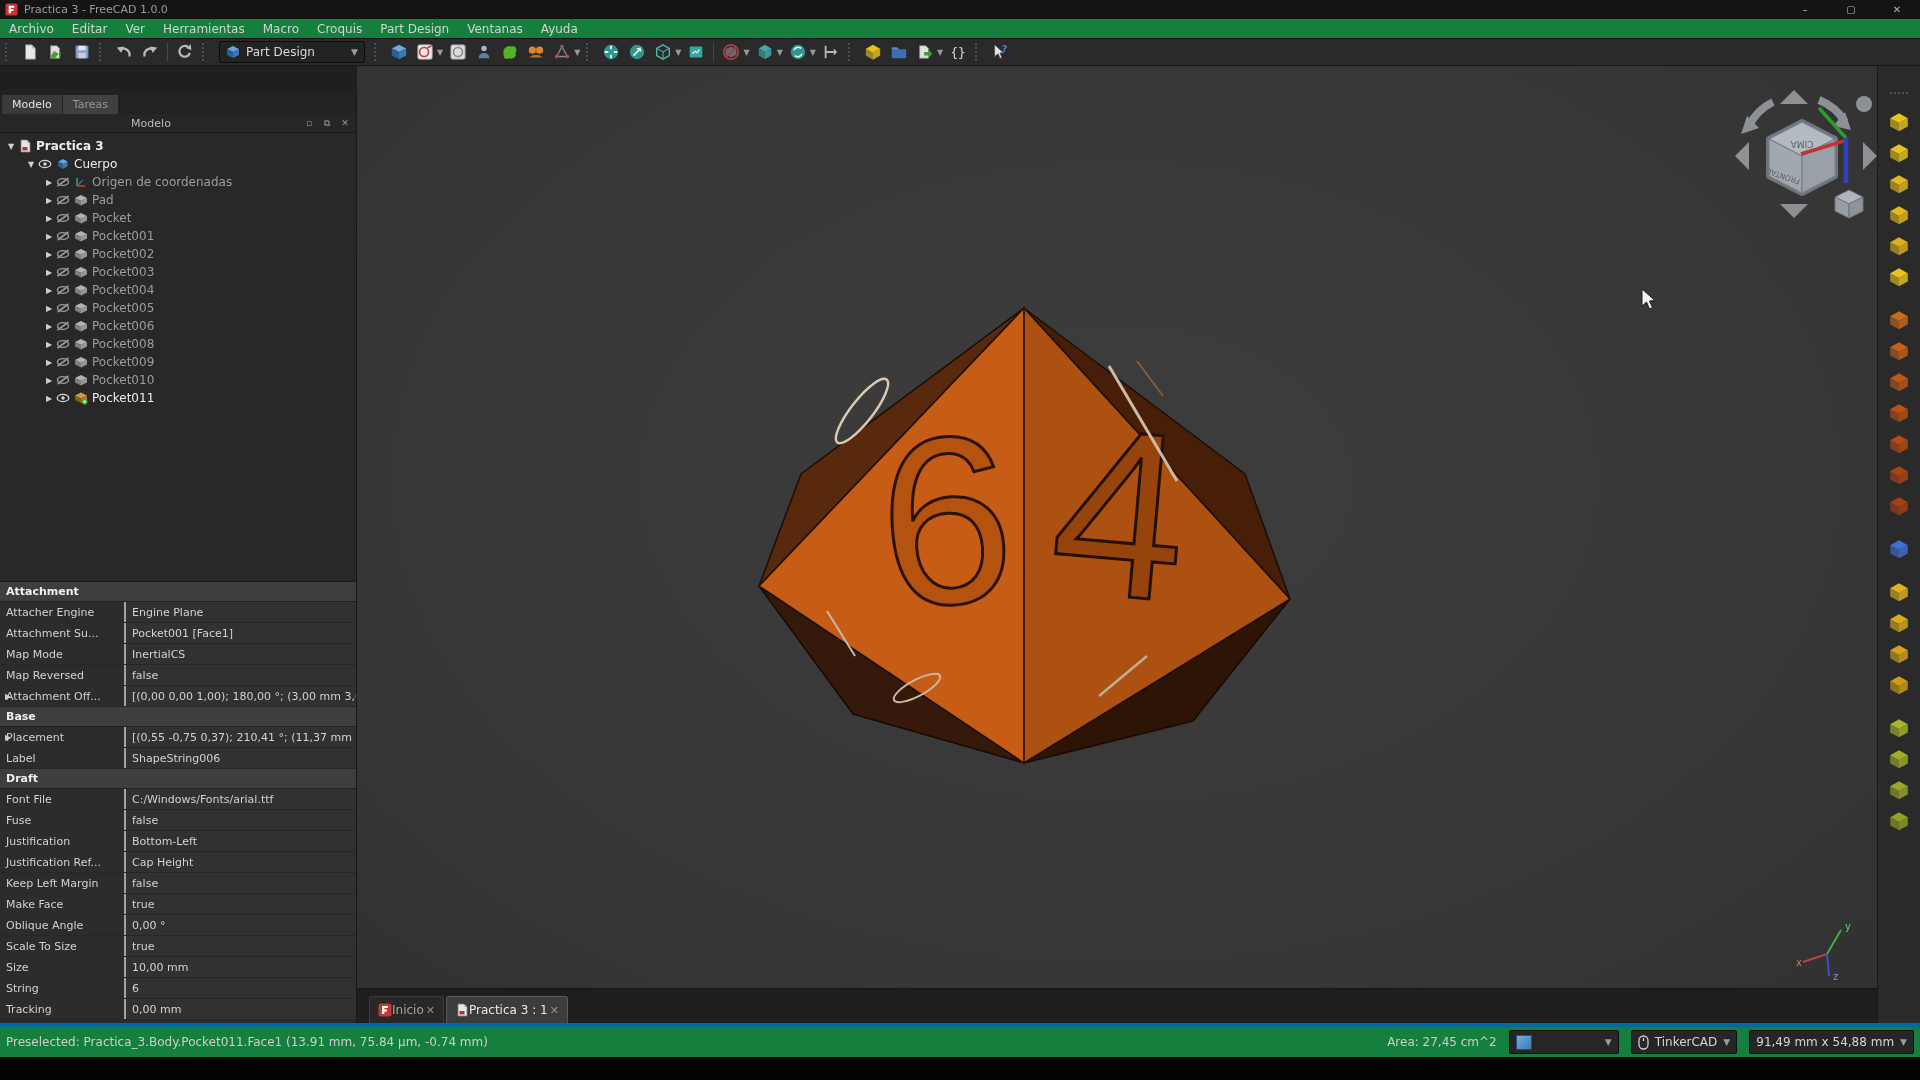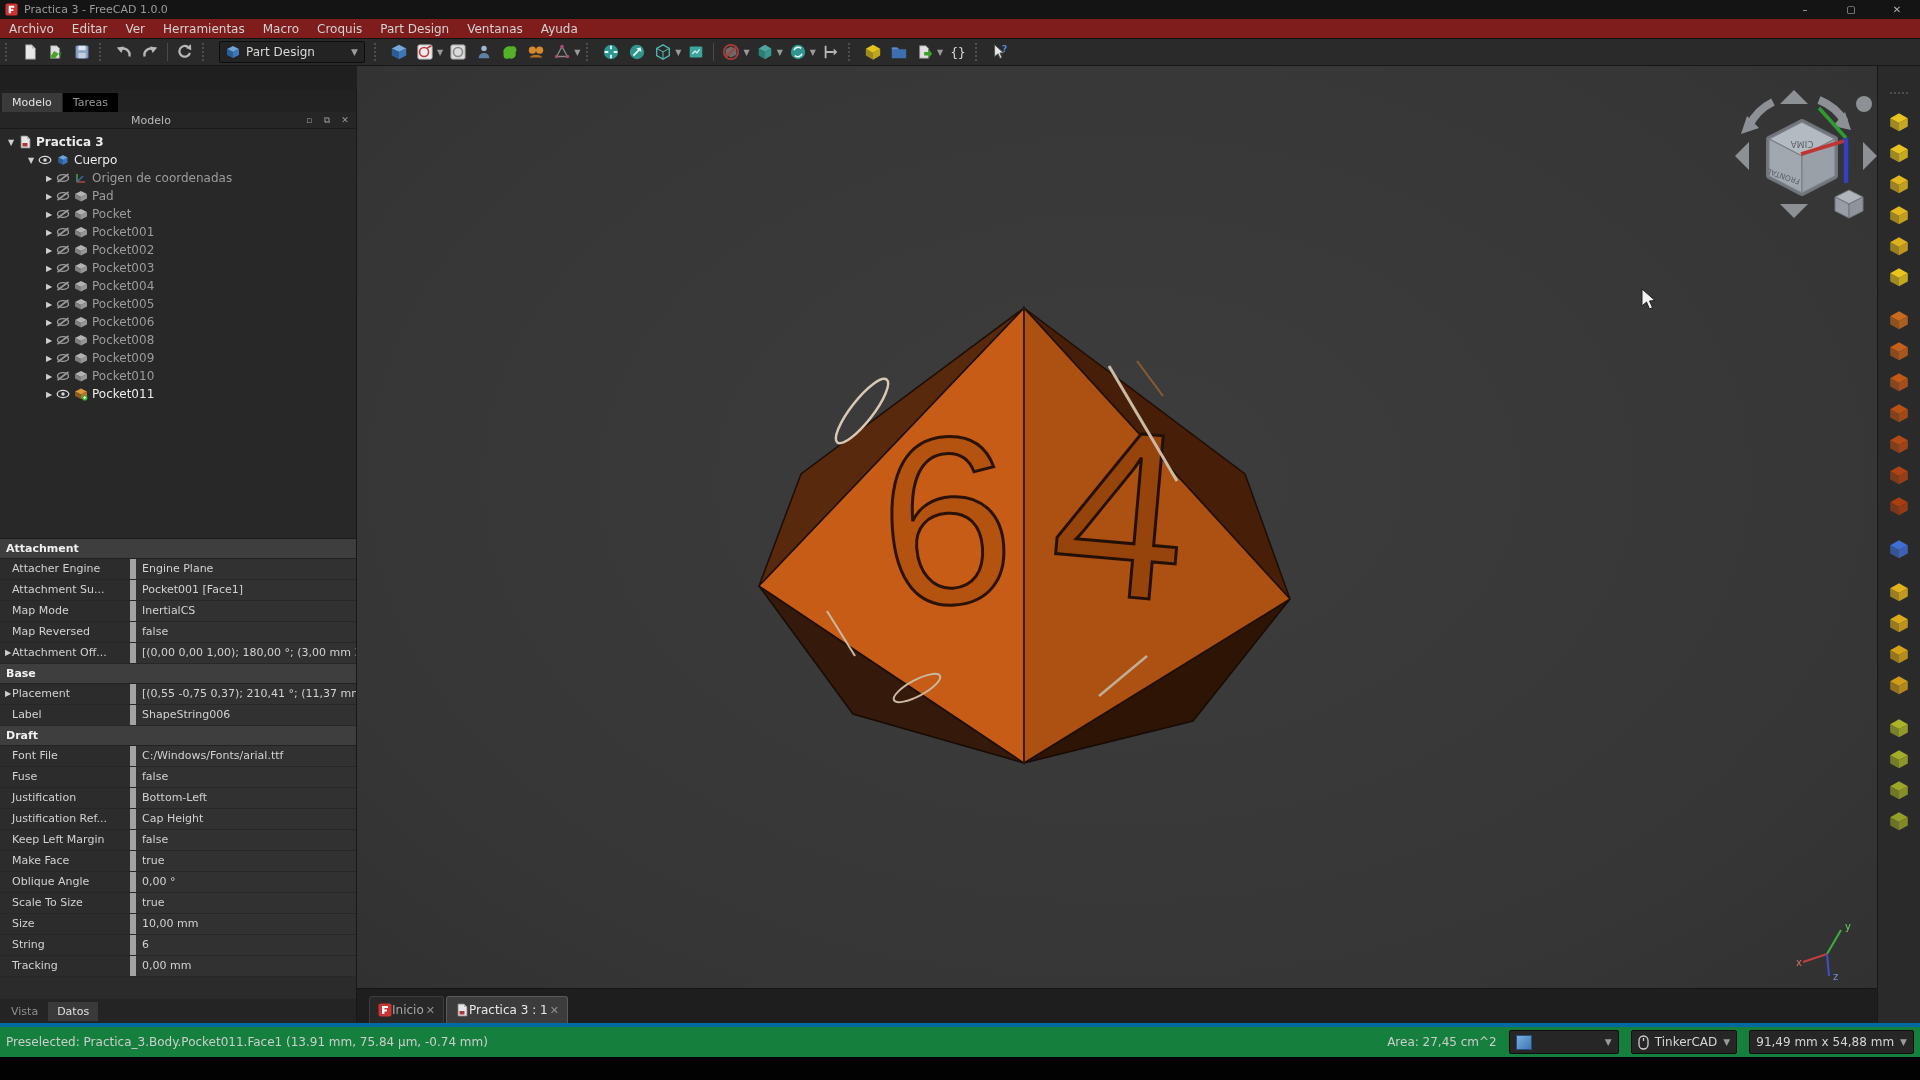--- a/index.html
+++ b/index.html
@@ -2,54 +2,54 @@
 <html><head>
 <meta charset="utf-8">
 <style>
   html,body{margin:0;padding:0;width:1920px;height:1080px;overflow:hidden;
     background:#000;font-family:"DejaVu Sans","Liberation Sans",sans-serif;
     -webkit-font-smoothing:antialiased;}
   .titlebar{height:19px;background:#141414;display:flex;align-items:center;color:#9b9b9b;font-size:11px;}
   .titlebar .appicon{width:13px;height:13px;margin:0 6px 0 5px;}
   .wincontrols{margin-left:auto;display:flex;height:19px;}
   .winbtn{width:46px;display:flex;align-items:center;justify-content:center;color:#b5b5b5;font-size:10px;}
-  .menubar{height:19px;background:#7f1d1d;display:flex;align-items:center;color:#d2d2d2;font-size:12px;border-bottom:1px solid #121212;}
+  .menubar{height:19px;background:#15803d;display:flex;align-items:center;color:#d2d2d2;font-size:12px;border-bottom:1px solid #121212;}
   .menuitem{padding:0 9px;height:100%;display:flex;align-items:center;}
   .toolbar{height:26px;background:#2a2a2a;display:flex;align-items:center;border-bottom:1px solid #171717;gap:2px;padding-left:2px;}
   .tbgrip{width:6px;height:18px;border-left:2px dotted #4e4e4e;margin:0 3px;}
   .tbsep{width:1px;height:18px;background:#4a4a4a;margin:0 3px;}
   .tbtn{width:24px;height:24px;display:flex;align-items:center;justify-content:center;border-radius:2px;}
   .tbtn svg{width:18px;height:18px;}
   .dd{color:#9a9a9a;font-size:8px;margin:0 1px 0 -2px;}
   .combo{height:20px;background:#232323;border:1px solid #0c0c0c;border-radius:2px;display:flex;align-items:center;
     color:#d8d8d8;font-size:12px;padding:0 6px;gap:6px;margin:0 4px;}
   .combo .carrow{color:#9a9a9a;font-size:9px;margin-left:auto;}
   .main{display:flex;height:957px;background:#1f1f1f;}
   
   .dock{width:356px;background:#2b2b2b;display:flex;flex-direction:column;border-right:1px solid #181818;margin-top:24px;}
   .docktabs{height:24px;display:flex;align-items:flex-end;background:#222;padding-left:2px;gap:1px;}
-  .docktab{font-size:11px;color:#969696;padding:3px 10px;background:#000000;}
+  .docktab{font-size:11px;color:#969696;padding:3px 10px;background:#404040;}
   .docktab.active{background:#3a3a3a;color:#e2e2e2;}
   .panelheader{height:18px;background:#262626;display:flex;align-items:center;color:#b9b9b9;font-size:11px;border-bottom:1px solid #1a1a1a;}
   .panelheader .ph-title{flex:1;text-align:center;}
   .phbtn{width:14px;height:12px;margin-right:4px;display:flex;align-items:center;justify-content:center;color:#9a9a9a;font-size:9px;}
   .tree{height:444px;background:#282828;overflow:hidden;padding-top:4px;}
   .trow{height:18px;display:flex;align-items:center;font-size:12px;color:#9c9c9c;white-space:nowrap;}
   .trow .exp{width:10px;font-size:8px;color:#cfcfcf;text-align:center;margin-right:2px;}
   .trow svg{width:14px;height:14px;margin-right:4px;flex:0 0 auto;}
   .trow .lbl{overflow:hidden;}
   .trow.bright{color:#ececec;}
   .trow.bold{font-weight:bold;}
   .ind1{padding-left:6px;}.ind2{padding-left:26px;}.ind3{padding-left:44px;}
   
   .props{background:#2e2e2e;font-size:11px;color:#d2d2d2;border-top:1px solid #1a1a1a;}
   .pgroup{height:19px;background:#3e3e3e;display:flex;align-items:center;font-weight:bold;color:#f0f0f0;
     padding-left:6px;border-bottom:1px solid #222;text-align:center;}
   .prow{height:20px;display:flex;border-bottom:1px solid #272727;}
-  .plabel{width:118px;display:flex;align-items:center;padding-left:12px;background:#2c2c2c;border-right:6px solid #a3a3a3;
+  .plabel{width:118px;display:flex;align-items:center;padding-left:6px;background:#2c2c2c;border-right:2px solid #a3a3a3;
     white-space:nowrap;overflow:hidden;position:relative;}
   .plabel .pexp{position:absolute;left:5px;font-size:8px;color:#cfcfcf;}
   .pvalue{flex:1;display:flex;align-items:center;padding-left:6px;background:#313131;white-space:nowrap;overflow:hidden;}
   .dockbottom{margin-top:auto;height:51px;display:flex;flex-direction:column;}
   .vdtabs{margin-top:auto;height:24px;display:flex;align-items:center;padding-left:2px;gap:1px;background:#242424;}
   .vdtab{font-size:11px;color:#8f8f8f;padding:3px 9px;}
   .vdtab.active{background:#3a3a3a;color:#e0e0e0;}
   
   .center{display:flex;flex-direction:column;flex:1;}
   .viewport{position:relative;width:1520px;height:923px;background:radial-gradient(ellipse at 50% 45%, #3d3d3d 0%, #363636 75%, #313131 100%);}
@@ -586,26 +586,20 @@
       <div class="prow">
         <div class="plabel">String</div>
         <div class="pvalue">6</div>
       </div>
       <div class="prow">
         <div class="plabel">Tracking</div>
         <div class="pvalue">0,00 mm</div>
       </div>
     </div>
 
-    <div class="dockbottom">
-      <div class="vdtabs">
-        <div class="vdtab">Vista</div>
-        <div class="vdtab active">Datos</div>
-      </div>
-    </div>
   </div>
 
   <div class="center">
     <div class="viewport">
 
       <svg class="octa" width="1520" height="923" viewBox="0 0 1520 923">
 
         <polygon points="402,520 496,648 667,697" fill="#35190a" stroke="#170b03" stroke-width="1.5"></polygon>
         <polygon points="933,533 836,655 667,697" fill="#2d1405" stroke="#170b03" stroke-width="1.5"></polygon>
 

